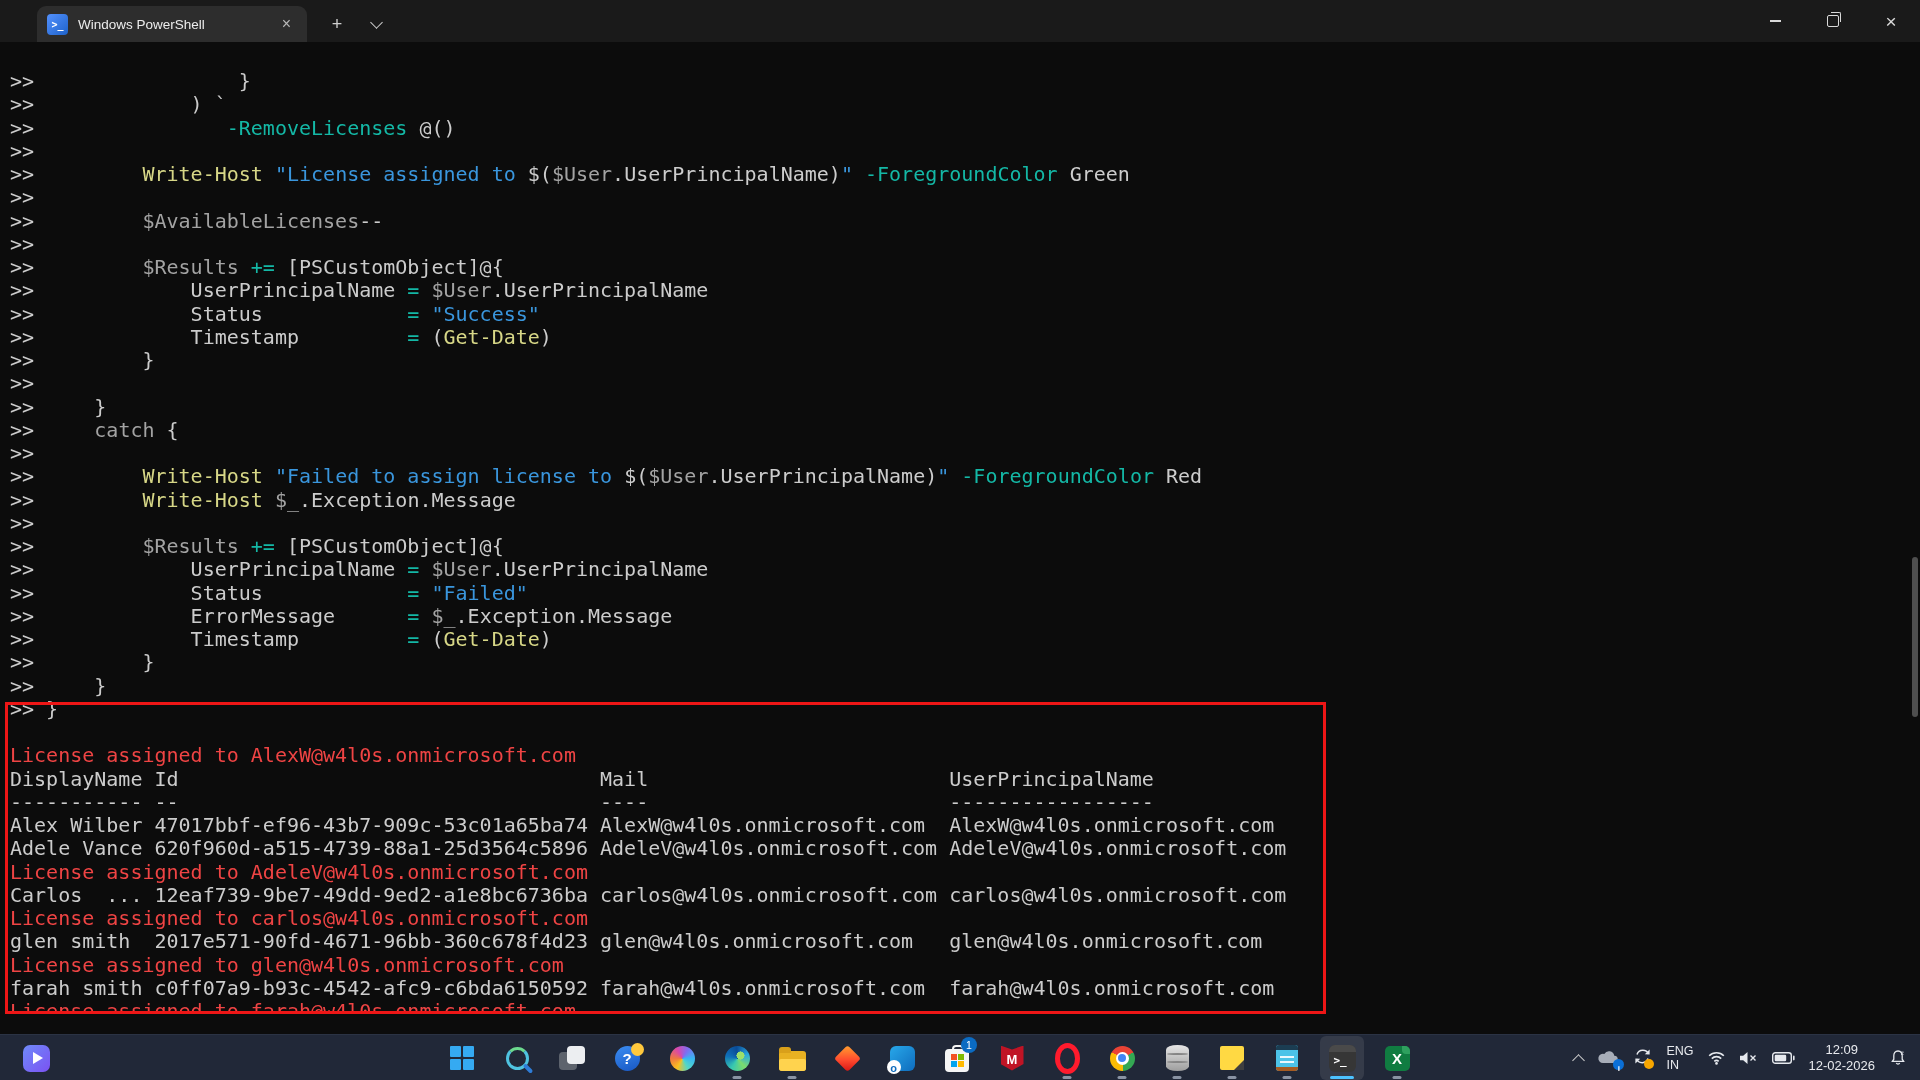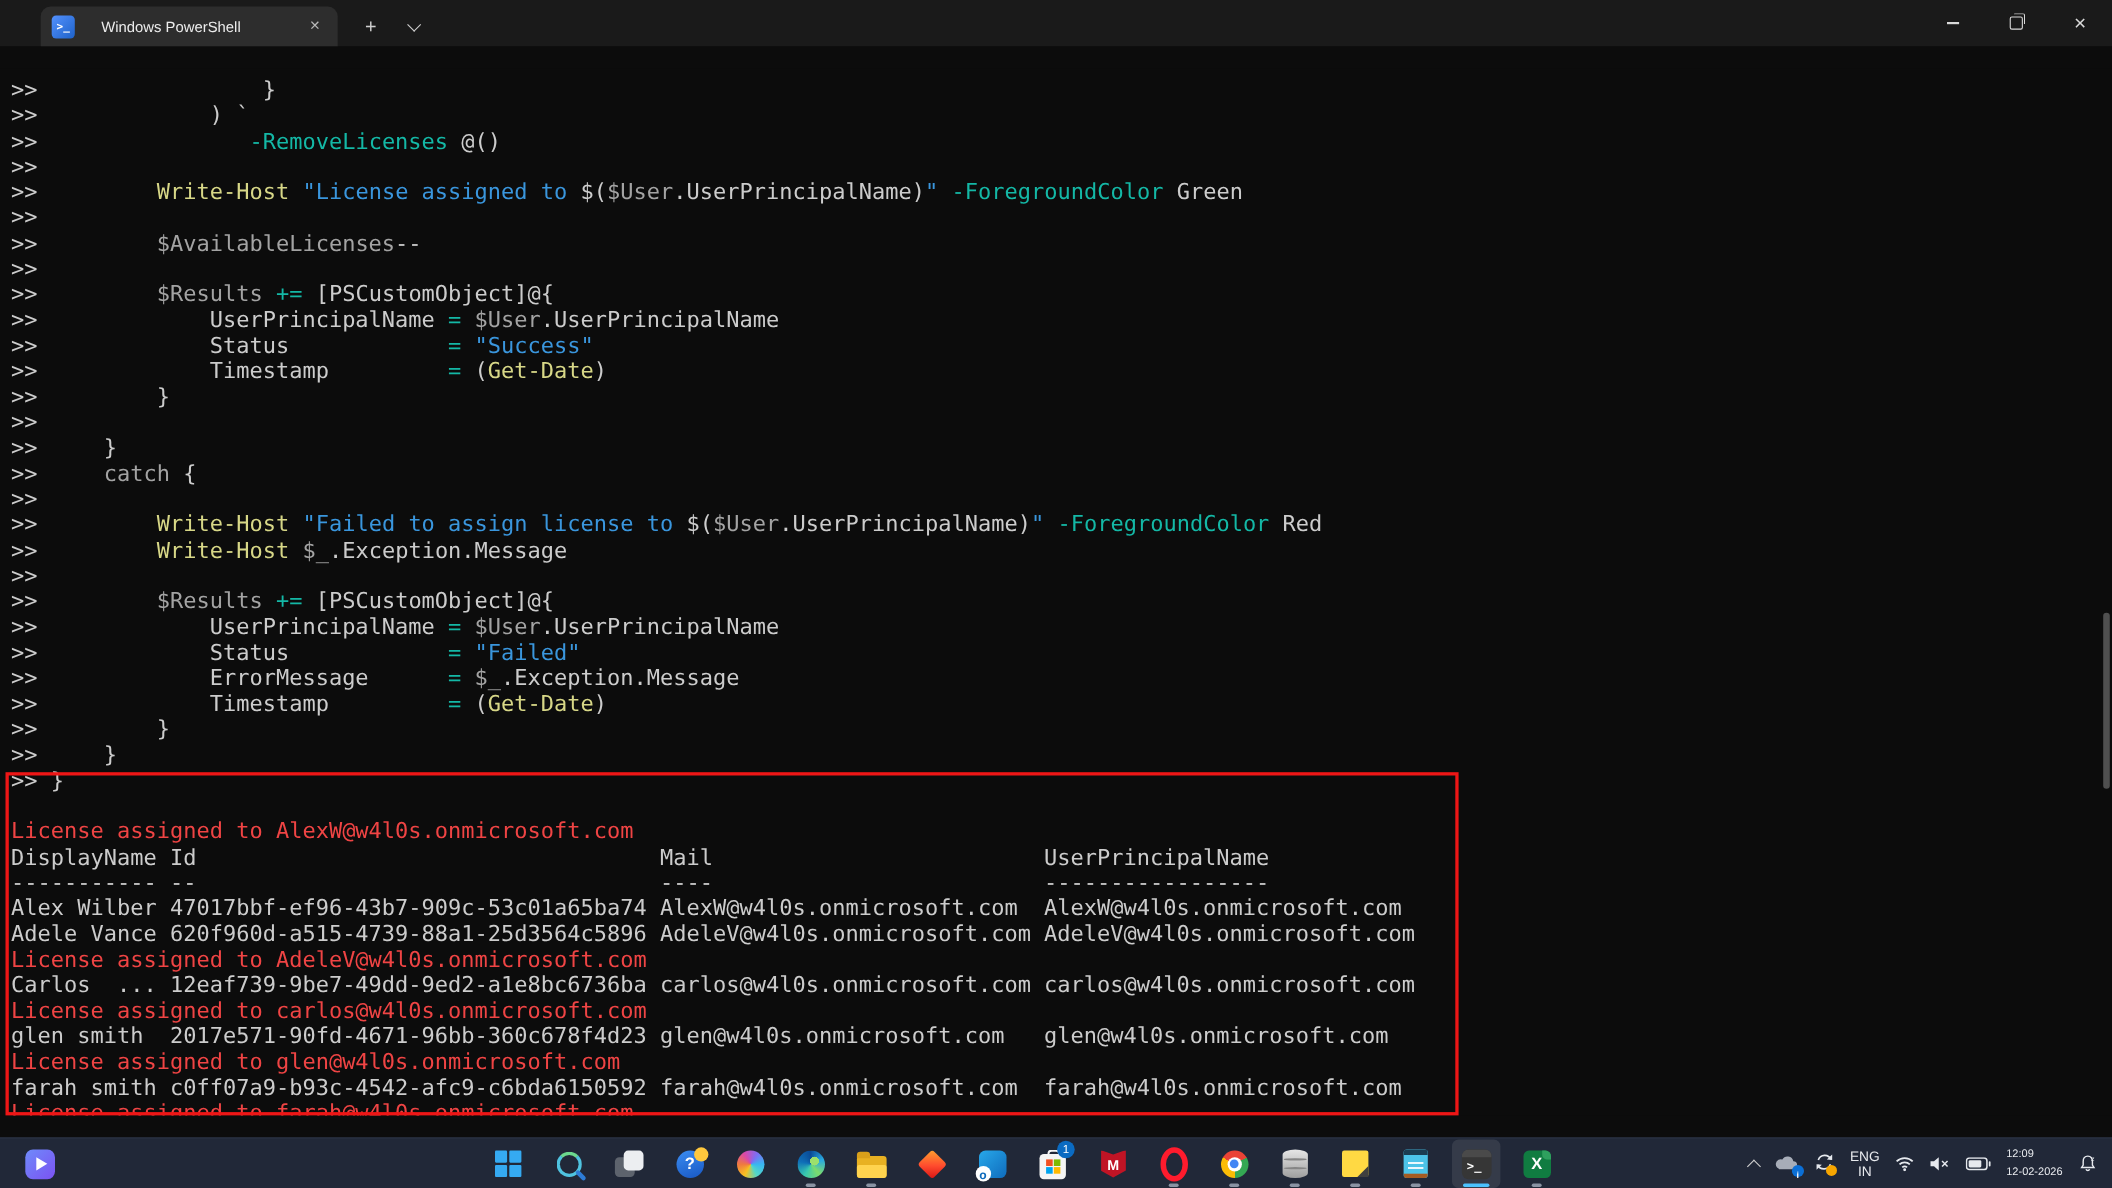--- a/index.html
+++ b/index.html
@@ -6,21 +6,21 @@
   .screen{position:relative;width:1920px;height:1080px;overflow:hidden;background:#0c0c0c;
           font-family:"Liberation Sans",sans-serif}
 
   
   .titlebar{position:absolute;top:0;left:0;right:0;height:42px;background:#1a1a1a;display:flex;align-items:flex-end}
   .tab{position:absolute;left:37px;top:6px;width:270px;height:36px;background:#2d2d2d;
        border-radius:9px 9px 0 0;display:flex;align-items:center;padding:0 10px;box-sizing:border-box}
   .ps-tab-icon{width:21px;height:21px;border-radius:4px;background:linear-gradient(135deg,#5391fe,#1e62c9);
        color:#fff;text-align:center;flex:0 0 auto}
   .ps-tab-icon::before{content:">_";font:bold 10px/21px "DejaVu Sans Mono",monospace}
-  .tab-title{color:#ececec;font-size:13.5px;margin-left:24px;flex:1 1 auto;white-space:nowrap;overflow:hidden}
+  .tab-title{color:#ececec;font-size:13.5px;margin-left:10px;flex:1 1 auto;white-space:nowrap;overflow:hidden}
   .tab-close{color:#b8b8b8;font-size:16px;line-height:16px;padding:2px 6px;border-radius:4px;cursor:default}
   .newtab-btn{position:absolute;left:322px;top:10px;width:30px;height:28px;color:#cfcfcf;font-size:18px;
        text-align:center;line-height:28px;border-radius:5px}
   .tabchev-btn{position:absolute;left:362px;top:10px;width:28px;height:28px;border-radius:5px}
   .chev{display:inline-block;width:8px;height:8px;border-left:1.6px solid #cfcfcf;border-top:1.6px solid #cfcfcf}
   .chev.down{transform:rotate(225deg);margin:8px 0 0 10px}
   .win-controls{position:absolute;right:0;top:0;height:42px;display:flex}
   .wc{width:58px;height:42px;display:flex;align-items:center;justify-content:center;color:#d9d9d9}
   .glyph-min{width:11px;height:1.5px;background:#d9d9d9}
   .glyph-restore{position:relative;width:10px;height:10px;border:1.4px solid #d9d9d9;border-radius:2px;background:#1a1a1a}
@@ -118,22 +118,22 @@
   
   .tray-btn{position:relative;height:44px;display:flex;align-items:center;justify-content:center;padding:0 7px;
           background:none;border:none;color:#e8eaee}
   .chev.up{transform:rotate(45deg);margin-top:4px}
   .i-cloud{position:relative}
   .i-cloud .info{position:absolute;right:-5px;bottom:-3px;width:11px;height:11px;border-radius:50%;background:#0b6fd6;
           color:#fff;text-align:center}
   .i-cloud .info::before{content:"i";font:bold 8px/11px "Liberation Sans",sans-serif}
   .i-sync{position:relative}
   .i-sync .odot{position:absolute;right:-2px;bottom:-1px;width:10px;height:10px;border-radius:50%;background:#f7a600}
-  .lang{font-size:12.5px;line-height:14px;text-align:center}
-  .clock{font-size:10px;line-height:16px;text-align:left}
+  .lang{font-size:12.5px;line-height:14px;text-align:left}
+  .clock{font-size:13px;line-height:16px;text-align:center}
 </style>
 </head>
 <body>
 
 <div class="screen">
 
   <header class="titlebar">
     <div class="tab">
       <span class="ps-tab-icon"></span>
       <span class="tab-title">Windows PowerShell</span>

